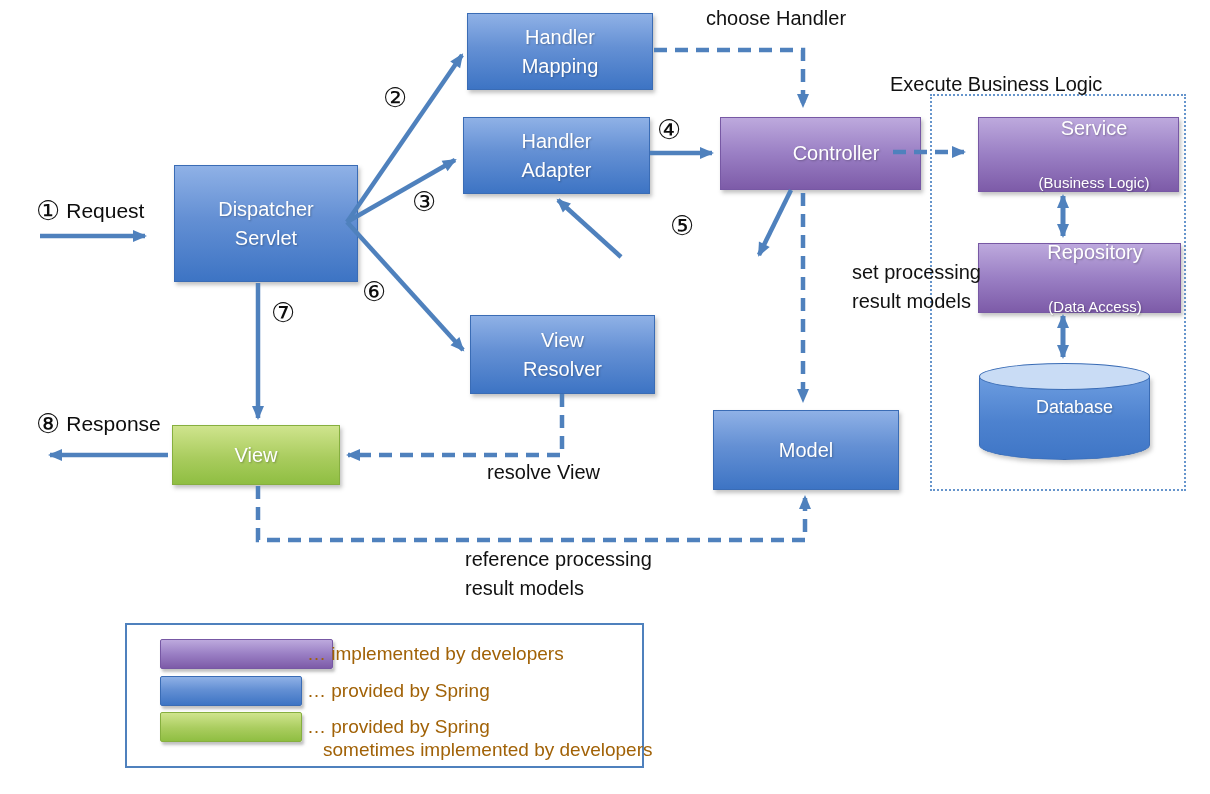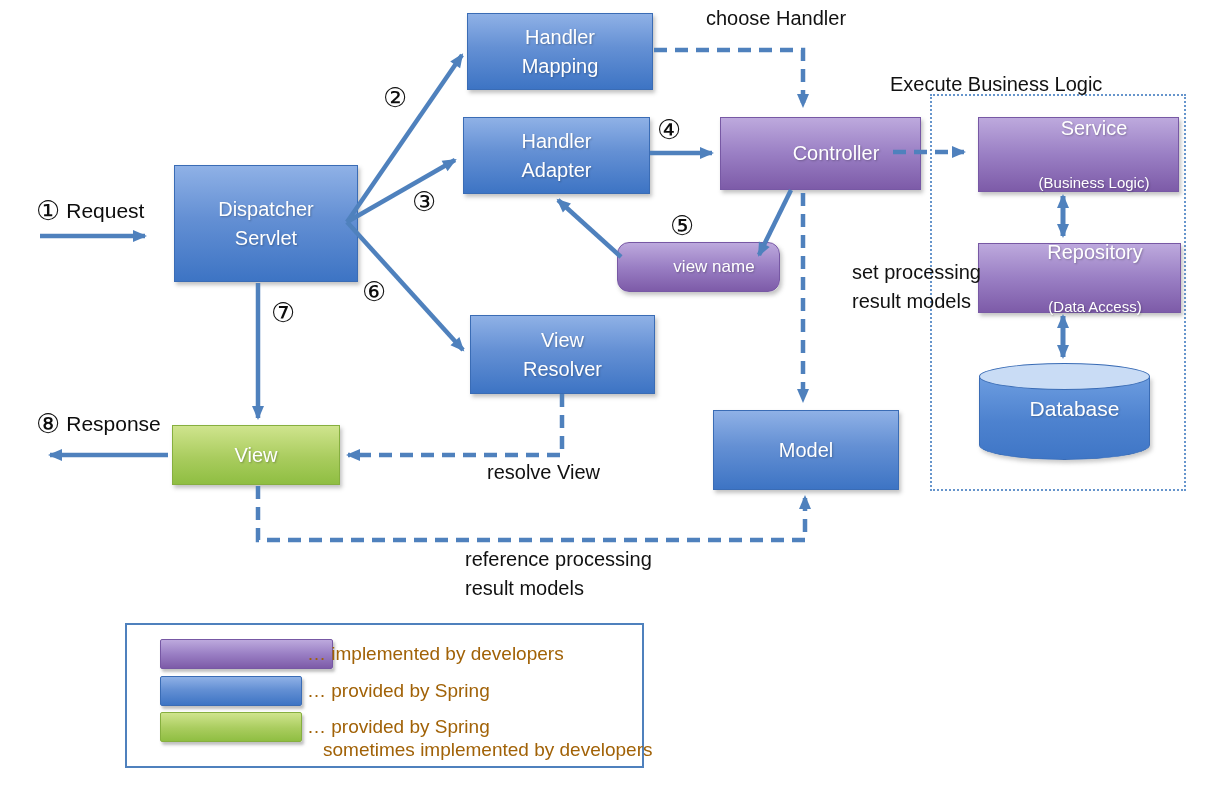--- a/index.html
+++ b/index.html
@@ -39,21 +39,21 @@
     border-radius:0 0 50% 50% / 0 0 15px 15px;
     box-shadow:2px 3px 4px rgba(120,120,120,.4);
   }
   #db .cyl-top{
     position:absolute;left:0;right:0;top:0;height:27px;
     background:#c9dcf5;border:1.5px solid #3a6cb5;border-radius:50%;
     box-sizing:border-box;
   }
   #db .cyl-label{
     position:absolute;left:0;right:0;top:34px;text-align:center;color:#fff;
-    font-size:21px;text-shadow:1px 1px 2px rgba(0,0,0,.25);padding-left:20px;
+    font-size:18px;text-shadow:1px 1px 2px rgba(0,0,0,.25);padding-left:20px;
   }
   
   #bizrect{position:absolute;left:930px;top:94px;width:252px;height:393px;
     border:2px dotted #6695cc;z-index:1;}
   
   .step{position:absolute;display:flex;align-items:center;gap:6px;color:#0d0d0d;z-index:6;}
   .badge{font-size:27px;line-height:1;font-family:"DejaVu Sans",sans-serif;}
   .step-label{font-size:21px;}
   #s1{left:36px;top:197px;}
   #s2{left:383px;top:84px;}
@@ -133,21 +133,20 @@
 Servlet</div>
   <div class="node purple" id="n-controller">Controller</div>
   <div class="node purple stack" id="n-service">
     <span>Service</span>
     <span class="sub">(Business Logic)</span>
   </div>
   <div class="node purple stack" id="n-repository">
     <span>Repository</span>
     <span class="sub">(Data Access)</span>
   </div>
-  <div class="node purple" id="n-viewname">view name</div>
   <div class="node blue" id="n-viewresolver">View
 Resolver</div>
   <div class="node green" id="n-view">View</div>
   <div class="node blue" id="n-model">Model</div>
 
   <div id="db">
     <div class="cyl-body"></div>
     <div class="cyl-top"></div>
     <div class="cyl-label">Database</div>
   </div>

